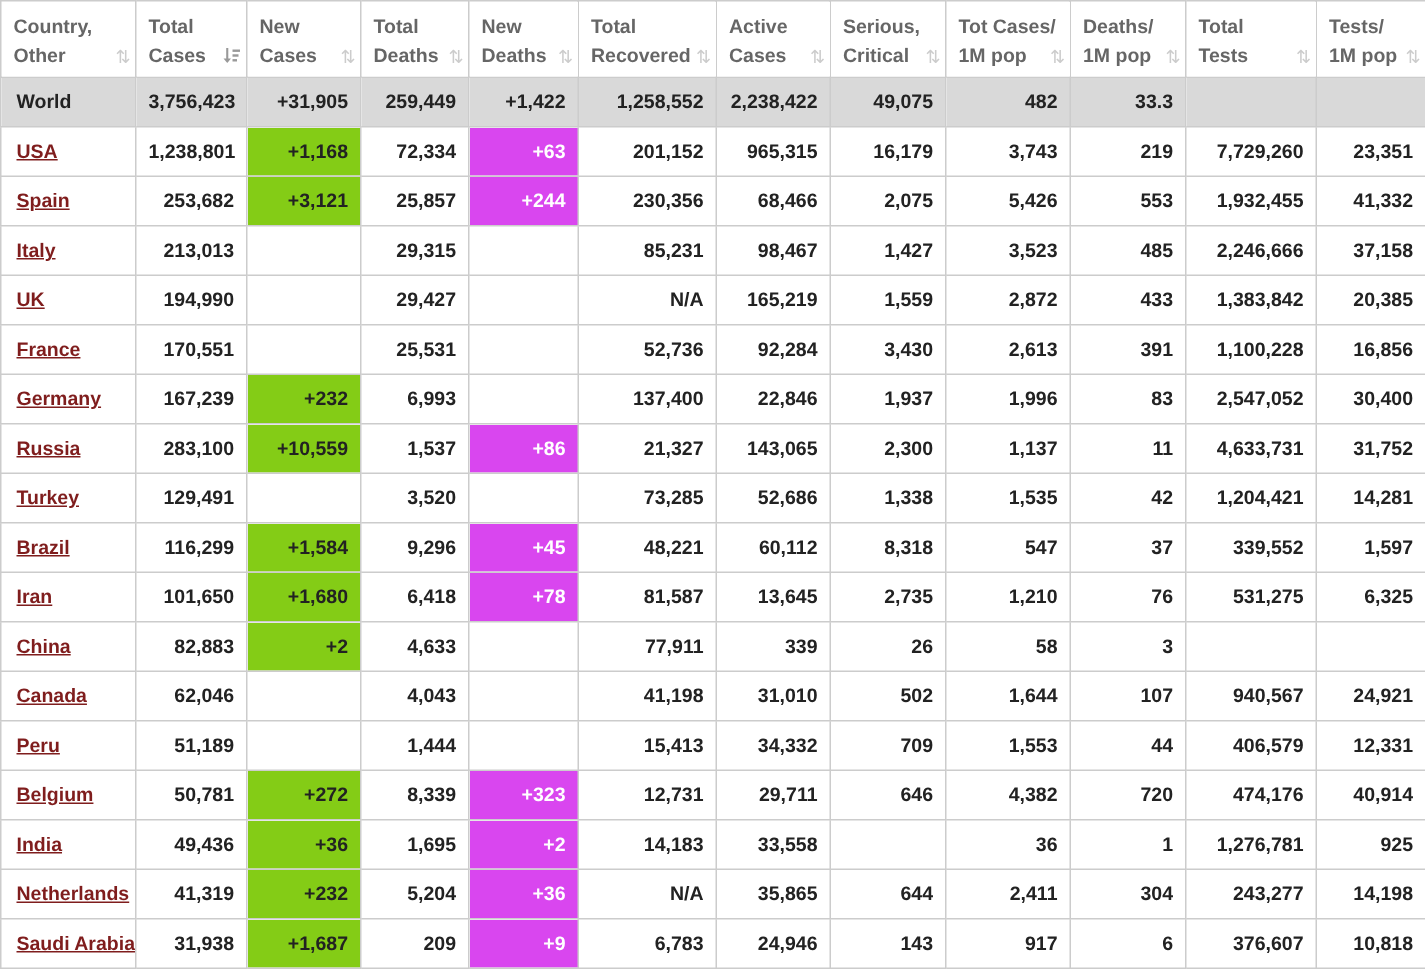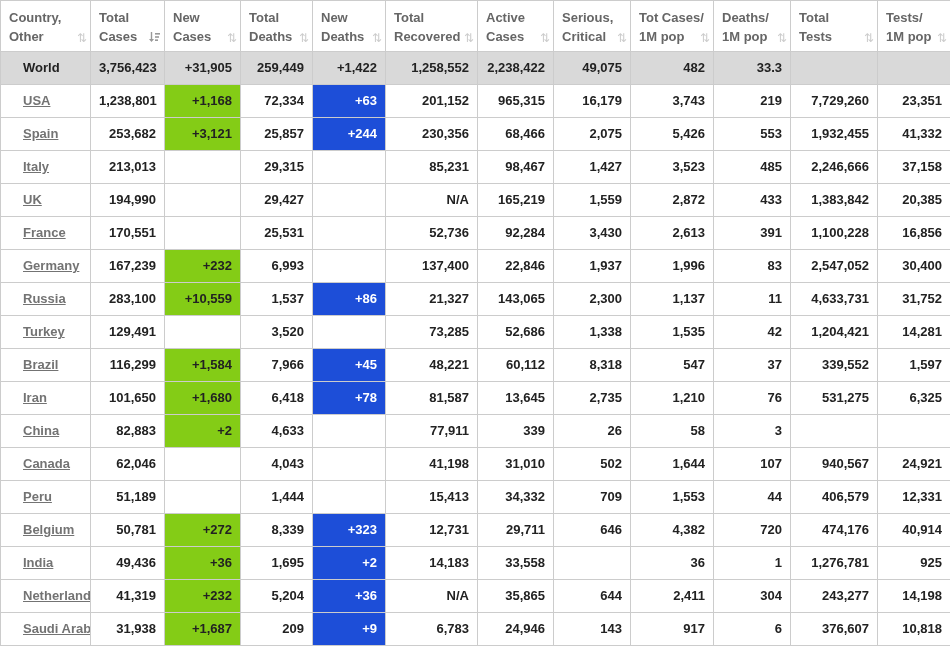--- a/index.html
+++ b/index.html
@@ -47,30 +47,30 @@
     height: 33px;
     font-size: 13px;
     font-weight: bold;
     color: #222;
     text-align: right;
     vertical-align: middle;
     padding: 4px 8px;
   }
   td.country-cell {
     text-align: left;
-    padding-left: 22px;
+    padding-left: 10px;
   }
   a.country-link {
-    color: #737373;
+    color: #7f1d1d;
     text-decoration: underline;
     cursor: pointer;
   }
   tr.world-row td { background: #d9d9d9; }
   td.cell-yellow { background: #84cc16; }
-  td.cell-red   { background: #1d4ed8; color: #fff; }
+  td.cell-red   { background: #d946ef; color: #fff; }
 </style>
 </head>
 <body>
 
 <table class="stats">
   <colgroup>
     <col style="width:90px">
       <col style="width:74px">
       <col style="width:76px">
     <col style="width:72px">
@@ -231,21 +231,21 @@
         <td>1,338</td>
         <td>1,535</td>
         <td>42</td>
         <td>1,204,421</td>
         <td>14,281</td>
       </tr>
       <tr>
         <td class="country-cell"><a class="country-link">Brazil</a></td>
         <td>116,299</td>
         <td class="cell-yellow">+1,584</td>
-        <td>7,966</td>
+        <td>9,296</td>
         <td class="cell-red">+45</td>
         <td>48,221</td>
         <td>60,112</td>
         <td>8,318</td>
         <td>547</td>
         <td>37</td>
         <td>339,552</td>
         <td>1,597</td>
       </tr>
       <tr>

